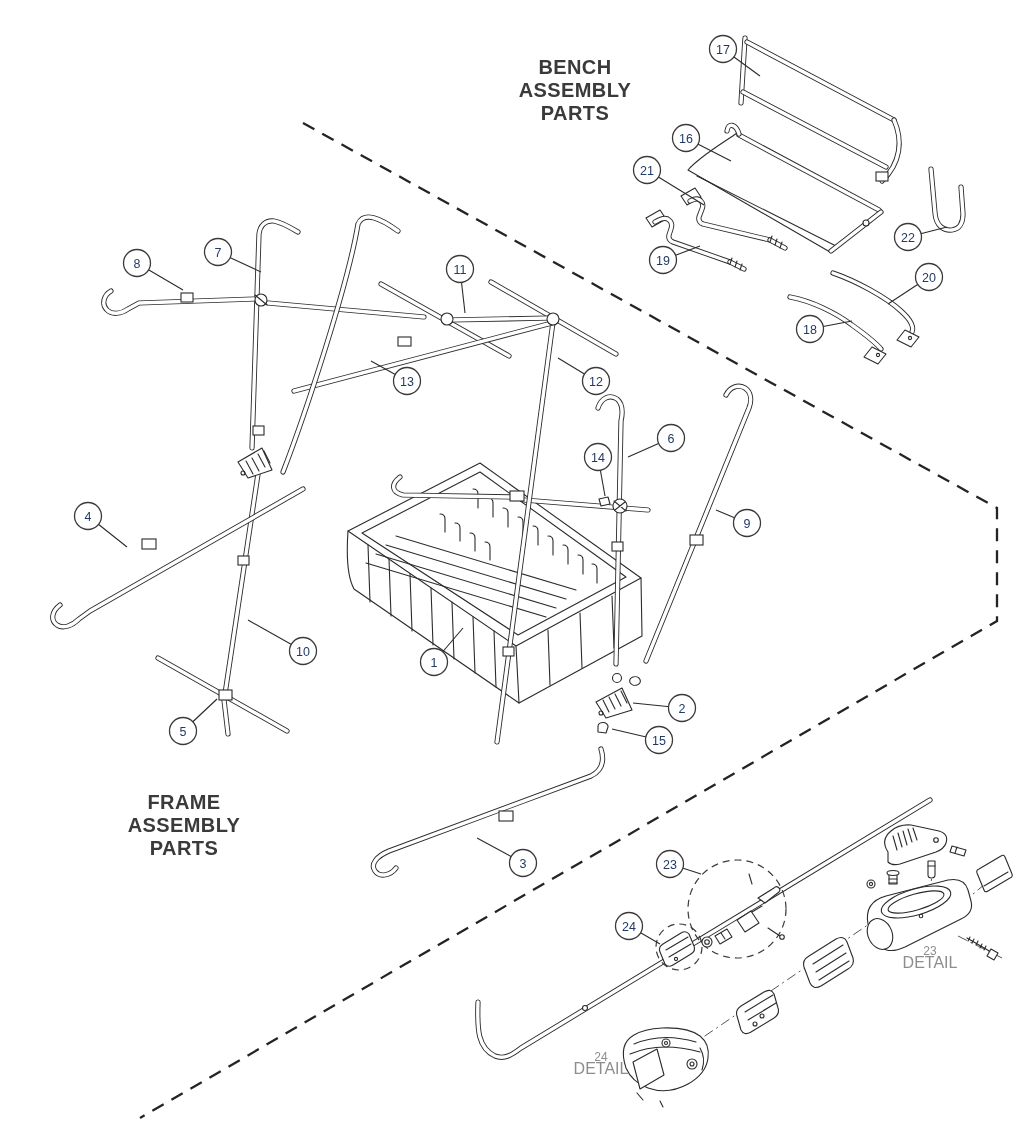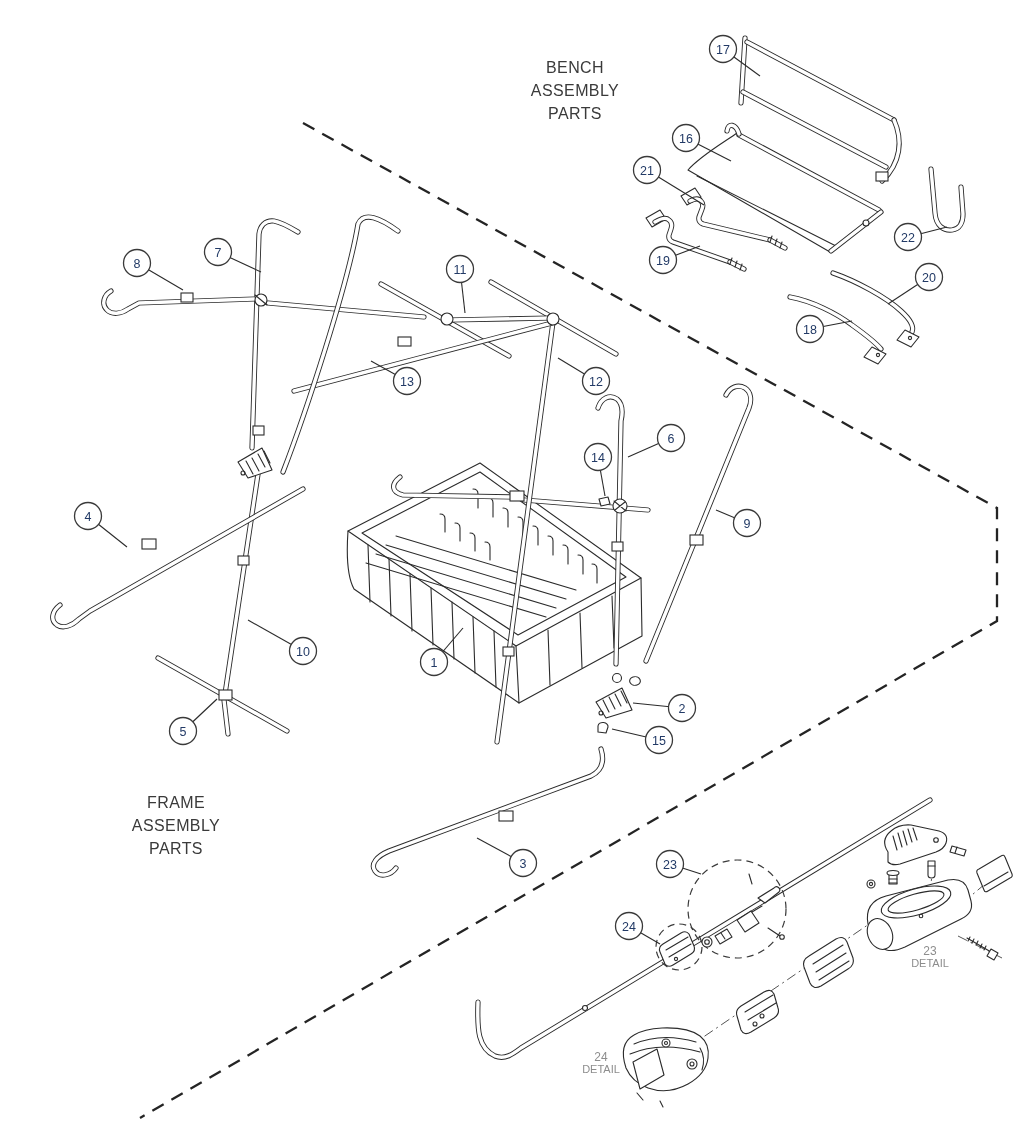--- a/index.html
+++ b/index.html
@@ -1,23 +1,23 @@
 <!DOCTYPE html>
 <html><head>
 <meta charset="utf-8">
 <style>
   html,body{margin:0;padding:0;background:#fff;}
   #stage{position:relative;width:1027px;height:1140px;background:#fff;overflow:hidden;
          font-family:"Liberation Sans",sans-serif;}
   #art{position:absolute;left:0;top:0;}
-  .hdr{position:absolute;text-align:center;font-weight:normal;color:#3a3a3a;
-       font-size:16px;line-height:23px;letter-spacing:.4px;}
+  .hdr{position:absolute;text-align:center;font-weight:bold;color:#3a3a3a;
+       font-size:20px;line-height:23px;letter-spacing:.4px;}
   .detail-lbl{position:absolute;text-align:center;color:#8d8d8d;line-height:12px;}
   .detail-lbl .num{font-size:12px;display:block;}
-  .detail-lbl .word{font-size:11px;display:block;}
+  .detail-lbl .word{font-size:16px;display:block;}
   
   .ln{stroke:#2b2b2b;stroke-width:1.1;fill:none;stroke-linecap:round;stroke-linejoin:round;}
   .lnw{stroke:#2b2b2b;stroke-width:1.1;fill:#fff;stroke-linejoin:round;}
   .tube{stroke:#2b2b2b;stroke-width:5.2;fill:none;stroke-linecap:round;stroke-linejoin:round;}
   .tube-core{stroke:#fff;stroke-width:3.4;fill:none;stroke-linecap:round;stroke-linejoin:round;}
   .joint{fill:#fff;stroke:#2b2b2b;stroke-width:1.1;}
   .dash{stroke:#242424;stroke-width:2.3;fill:none;stroke-dasharray:13 9;}
   .dashc{stroke:#3a3a3a;stroke-width:1.2;fill:none;stroke-dasharray:7 5;}
   .dashdot{stroke:#555;stroke-width:1;fill:none;stroke-dasharray:10 4 2 4;}
   .callout-line{stroke:#2b2b2b;stroke-width:1.1;}
@@ -419,21 +419,21 @@
           <text x="629" y="930.5" class="callout-num">24</text>
         </g>
       </g>
   </svg>
 
   <div class="hdr" style="left:500px;top:56px;width:150px;">
     <span style="display:block">BENCH</span>
     <span style="display:block">ASSEMBLY</span>
     <span style="display:block">PARTS</span>
   </div>
-  <div class="hdr" style="left:96px;top:791px;width:160px;">
+  <div class="hdr" style="left:104px;top:791px;width:160px;">
     <span style="display:block">FRAME</span>
     <span style="display:block">ASSEMBLY</span>
     <span style="display:block">PARTS</span>
   </div>
 
   <div class="detail-lbl" style="left:895px;top:945px;width:70px;">
     <span class="num">23</span>
     <span class="word">DETAIL</span>
   </div>
   <div class="detail-lbl" style="left:566px;top:1051px;width:70px;">

